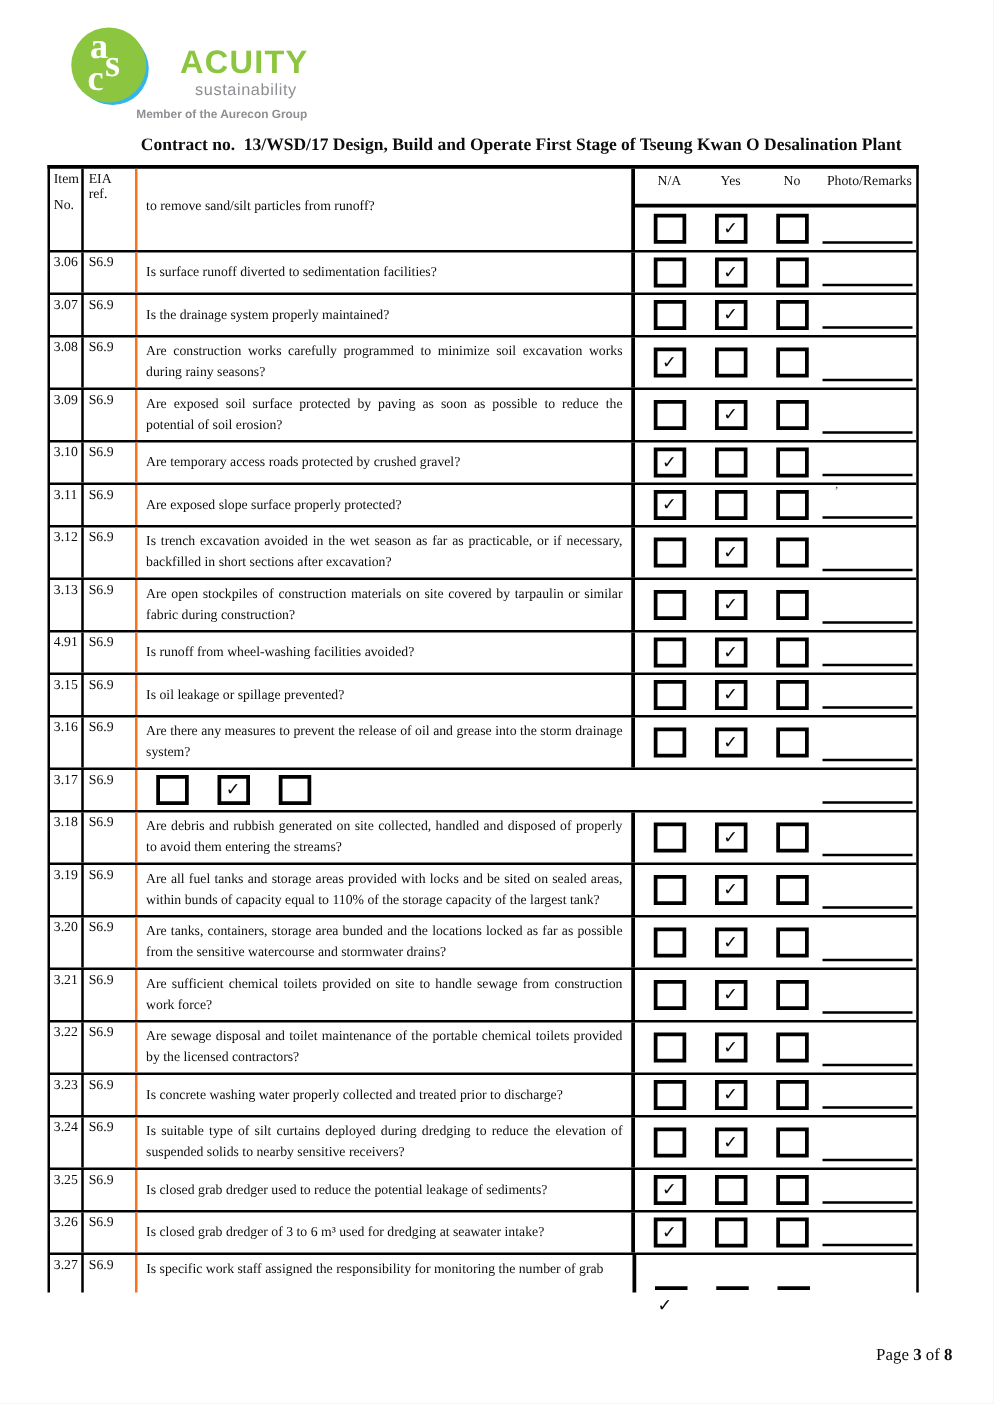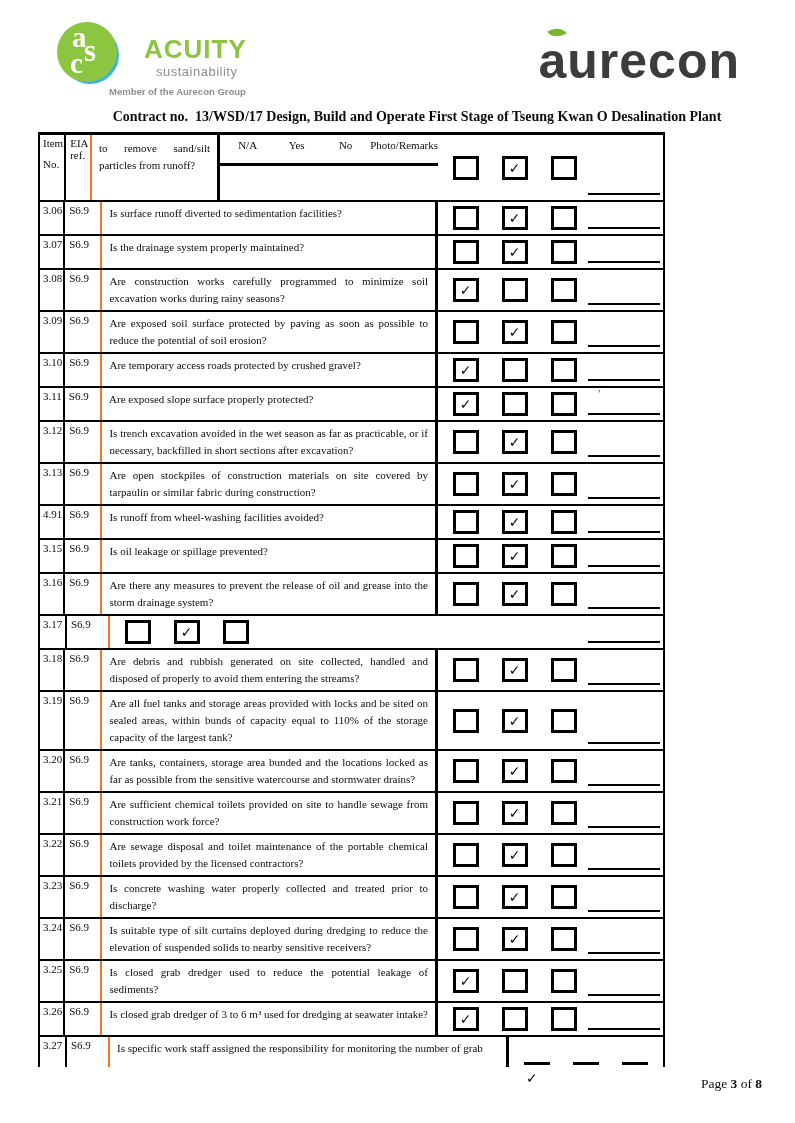--- a/index.html
+++ b/index.html
@@ -31,45 +31,45 @@
     color:var(--au-dark,#3C3C3B); }
   .au-leaf { position:absolute; left:11px; top:-9px; width:16px; height:11px;
     background:var(--au-green,#76B82A); border-radius:0 100% 0 100%;
     transform:rotate(-28deg); }
 
   
   .doc-title { position:absolute; left:0; top:109px; width:100%; text-align:center;
     font-weight:bold; font-size:14px; white-space:pre;padding-left:39px; }
 
   
-  .checklist { position:absolute; left:38px; top:132px; width:627px;
+  .checklist { position:absolute; left:38px; top:132px; width:697px;
     border:2px solid #000; border-top-width:3px; border-bottom:none; font-size:11px; }
   .row, .head-row { display:flex; border-bottom:2px solid #000; align-items:stretch; }
   .c { box-sizing:border-box; }
   .item { width:27px;  border-right:2px solid #000; padding:2px 1px 0 3px; }
   .eia  { width:43px;  border-right:2px solid #f97316; padding:2px 2px 0 4px; }
   .q    { width:399px; border-right:3px solid #000; padding:3px 7px;
-          display:flex; line-height:17px; }
+          display:flex; align-items:center; line-height:17px; }
   .q .qt { text-align:justify; width:100%; }
   .checks { flex:1; display:flex; padding-left:3px; position:relative; }
   .slot { width:49px; display:flex; justify-content:center; align-items:center; }
   .slot.remarks { flex:1; width:auto; justify-content:flex-end; align-items:flex-end;
     padding:0 3px 5px 0; position:relative; }
   .box { width:26px; height:24px; border:3px solid #000; display:flex;
     align-items:center; justify-content:center;
     font-family:"DejaVu Sans",sans-serif; font-size:14px; font-weight:bold; }
   .uline { width:72px; border-bottom:2px solid #000; height:0; }
   .row { min-height:34px; }
 
   
   .head-row { height:67px; }
   .head-row .item, .head-row .eia { font-size:11px; }
   .head-row .item div + div { margin-top:9px; }
   .head-row .q { align-items:flex-end; padding-bottom:26px; }
-  .head-row .checks { padding-left:0; }
+  .head-row .checks { flex-direction:column; padding-left:0; }
   .checks-head { display:flex; padding:4px 0 0 3px; height:31px;
     border-bottom:3px solid #000; }
   .checks-head .slot { align-items:flex-start; }
   .checks-head .slot.remarks { justify-content:center; align-items:flex-start; padding:0; }
   .checks-body { display:flex; padding-left:3px; flex:1; }
 
   
   .row.cut { min-height:30px; height:30px; border-bottom:none; }
   .row.cut .q { align-items:flex-start;justify-content:center; }
   .row.cut .checks { overflow:visible; }
@@ -94,24 +94,20 @@
     <div class="ac-circle">
       <span class="m-a">a</span>
       <span class="m-s">s</span>
       <span class="m-c">c</span>
     </div>
     <div class="ac-name">ACUITY</div>
     <div class="ac-sub">sustainability</div>
     <div class="ac-tag">Member of the Aurecon Group</div>
   </div>
 
-  <div class="aurecon">
-    <span class="au-leaf"></span>
-    <span>aurecon</span>
-  </div>
 
   <div class="doc-title">Contract no.  13/WSD/17 Design, Build and Operate First Stage of Tseung Kwan O Desalination Plant</div>
 
   <div class="checklist">
 
     <div class="head-row">
       <div class="c item">
         <div>Item</div>
         <div>No.</div>
       </div>

